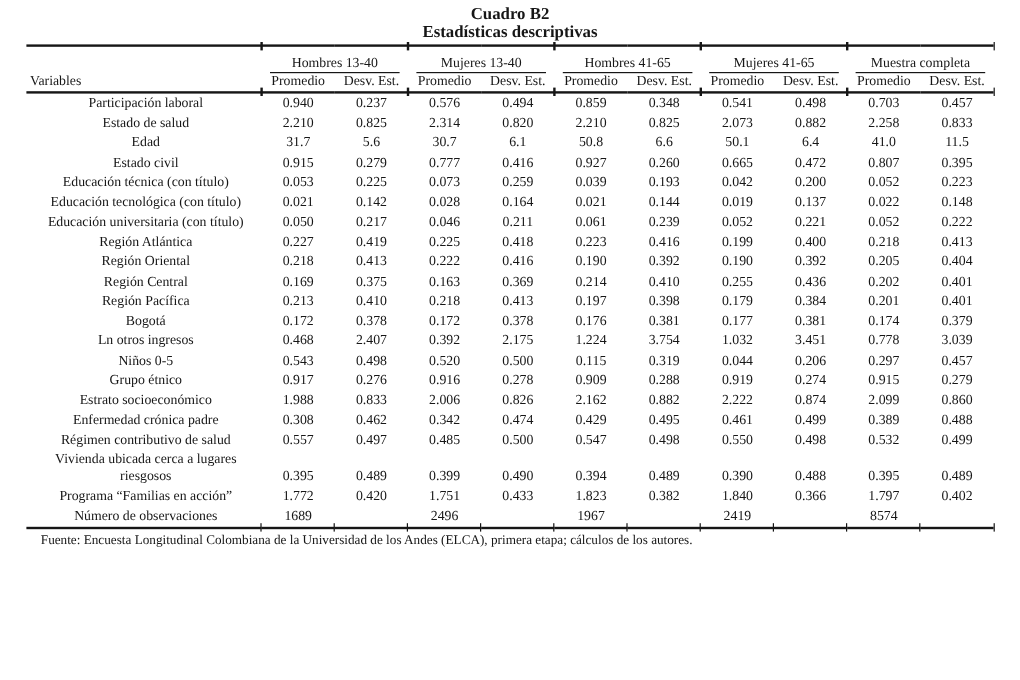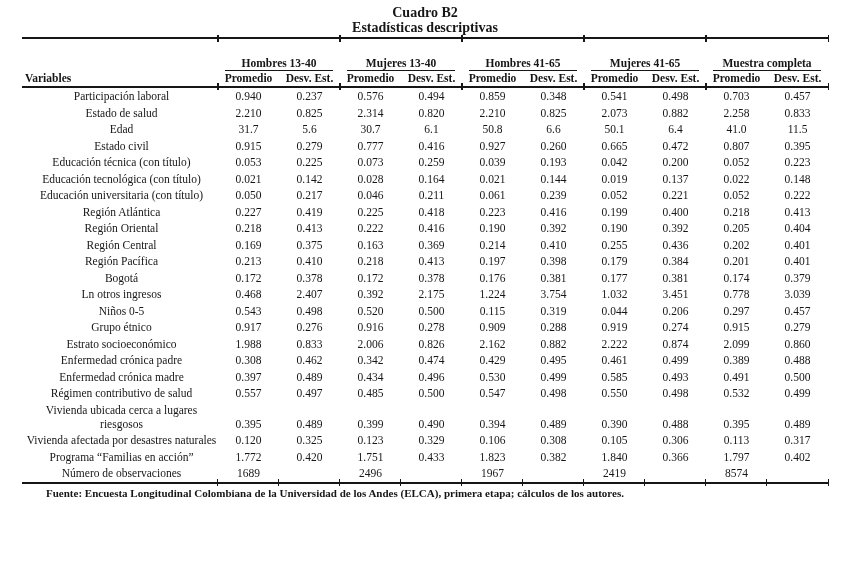--- a/index.html
+++ b/index.html
@@ -29,23 +29,23 @@
     border-collapse: collapse;
     table-layout: fixed;
     font-size: 11.5px;
   }
   col.c-var { width: 196px; }
   col.c-num { width: 61px; }
 
   
   tr.group-row th {
     border-top: 2px solid #161616;
-    font-weight: bold;
+    font-weight: normal;
     text-align: center;
-    padding-top: 18px;
+    padding-top: 8px;
     position: relative;
     vertical-align: bottom;
   }
   tr.group-row th .glabel {
     display: block;
     margin: 0 7px;
     border-bottom: 1.5px solid #161616;
     padding-bottom: 1px;
   }
   
@@ -57,21 +57,21 @@
     background: #161616;
   }
   tr.group-row th:last-child::after {
     content: "";
     position: absolute;
     right: -1px; top: -4px;
     width: 1.5px; height: 7px;
     background: #161616;
   }
   tr.sub-row th {
-    font-weight: bold;
+    font-weight: normal;
     text-align: center;
     border-bottom: 2px solid #161616;
     padding: 1px 0 2px 0;
     position: relative;
     vertical-align: bottom;
   }
   tr.sub-row th.var-head {
     text-align: left;
     padding-left: 3px;
   }
@@ -117,24 +117,23 @@
     background: #161616;
   }
   tr.obs-row td:last-child::before {
     content: "";
     position: absolute;
     right: -1px; bottom: -4px;
     width: 1px; height: 7px;
     background: #161616;
   }
   .footnote {
-    margin-left: 46px;
+    margin-left: 34px;
     margin-top: 3px;
     font-size: 11px;
-    font-weight: bold;
   }
 </style>
 </head>
 <body>
 
 <div class="page">
 
   <div class="title-block">
     <div class="t1">Cuadro B2</div>
     <div class="t2">Estadísticas descriptivas</div>
@@ -403,33 +402,20 @@
           <td>0.342</td>
           <td>0.474</td>
           <td>0.429</td>
           <td>0.495</td>
           <td>0.461</td>
           <td>0.499</td>
           <td>0.389</td>
           <td>0.488</td>
         </tr>
         <tr>
-          <td class="var">Enfermedad crónica madre</td>
-          <td>0.397</td>
-          <td>0.489</td>
-          <td>0.434</td>
-          <td>0.496</td>
-          <td>0.530</td>
-          <td>0.499</td>
-          <td>0.585</td>
-          <td>0.493</td>
-          <td>0.491</td>
-          <td>0.500</td>
-        </tr>
-        <tr>
           <td class="var">Régimen contributivo de salud</td>
           <td>0.557</td>
           <td>0.497</td>
           <td>0.485</td>
           <td>0.500</td>
           <td>0.547</td>
           <td>0.498</td>
           <td>0.550</td>
           <td>0.498</td>
           <td>0.532</td>
@@ -440,33 +426,20 @@
           <td>0.395</td>
           <td>0.489</td>
           <td>0.399</td>
           <td>0.490</td>
           <td>0.394</td>
           <td>0.489</td>
           <td>0.390</td>
           <td>0.488</td>
           <td>0.395</td>
           <td>0.489</td>
-        </tr>
-        <tr>
-          <td class="var">Vivienda afectada por desastres naturales</td>
-          <td>0.120</td>
-          <td>0.325</td>
-          <td>0.123</td>
-          <td>0.329</td>
-          <td>0.106</td>
-          <td>0.308</td>
-          <td>0.105</td>
-          <td>0.306</td>
-          <td>0.113</td>
-          <td>0.317</td>
         </tr>
         <tr>
           <td class="var">Programa “Familias en acción”</td>
           <td>1.772</td>
           <td>0.420</td>
           <td>1.751</td>
           <td>0.433</td>
           <td>1.823</td>
           <td>0.382</td>
           <td>1.840</td>

